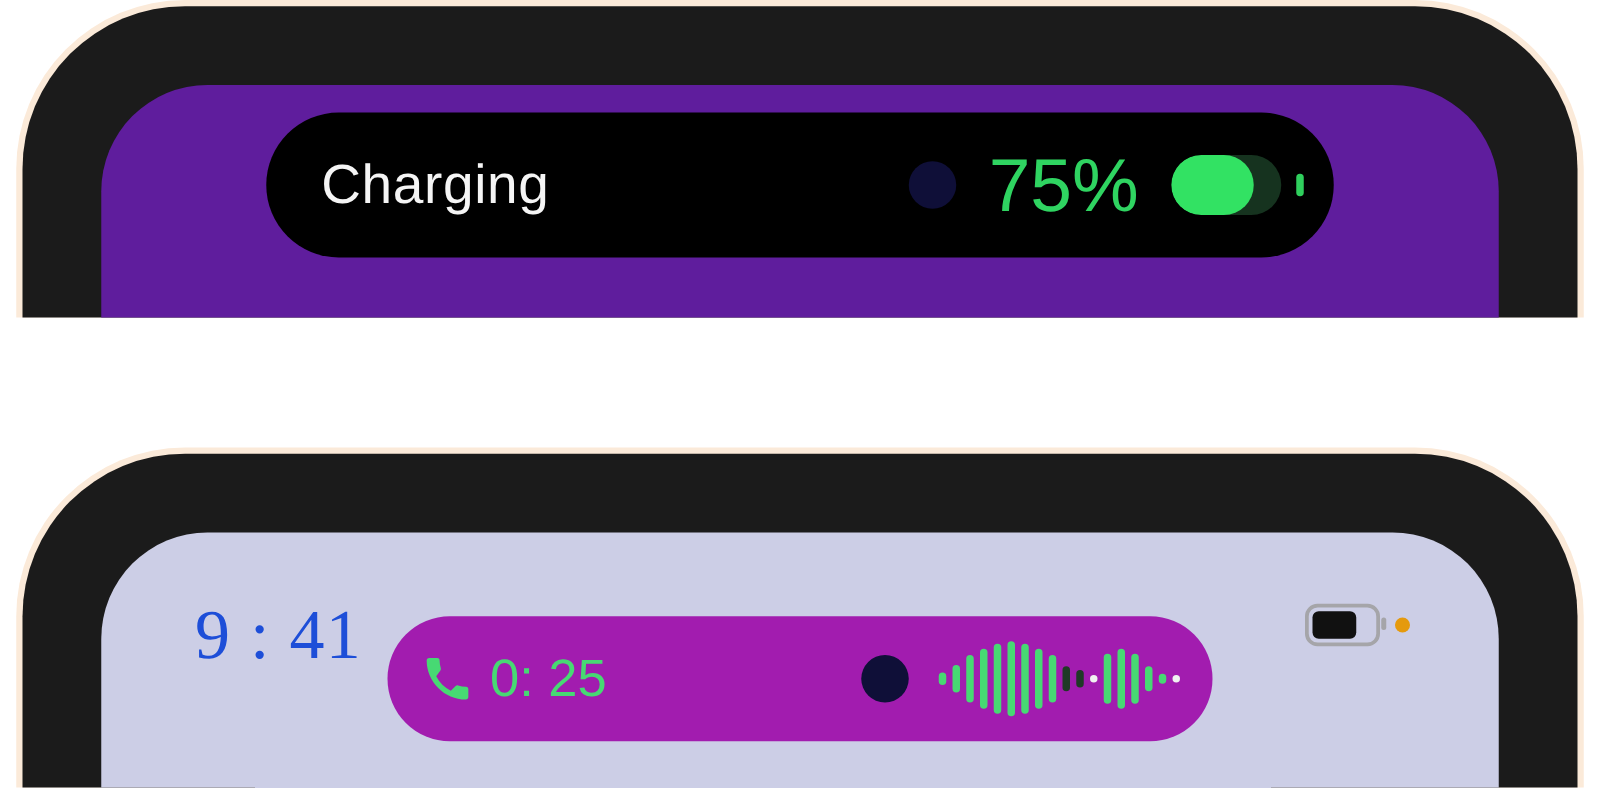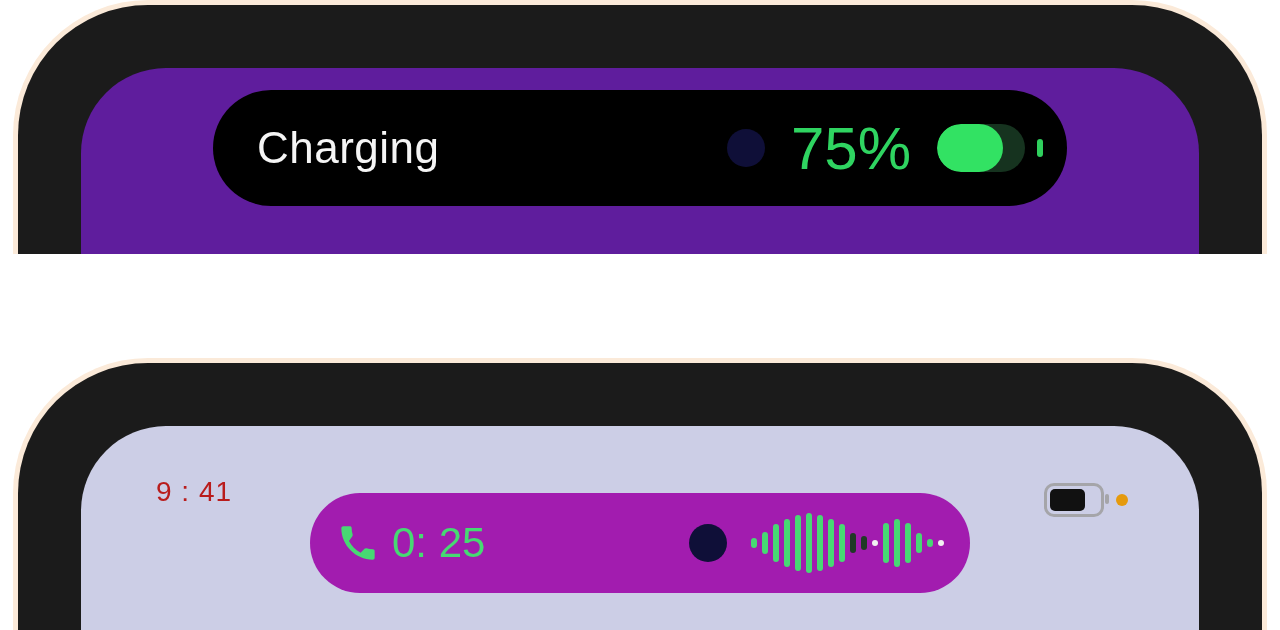--- a/index.html
+++ b/index.html
@@ -115,24 +115,25 @@
     position: absolute;
     left: 68px; right: 68px; top: 68px; bottom: -20px;
     background: #cccee6;
     border-radius: 85px 85px 0 0;
   }
 
   .status-time {
     position: absolute;
     left: 156px;
     top: 476px;
-    font-size: 28px;
-    font-weight: 500;
-    color: #b91c1c;
+    font-size: 56px;
+    font-weight: 500;
+    color: #1d4ed8;
     letter-spacing: 1px;
+    font-family: Liberation Serif, serif;
   }
 
   .status-right {
     position: absolute;
     right: 152px;
     top: 483px;
     display: flex;
     align-items: center;
     gap: 12px;
   }

